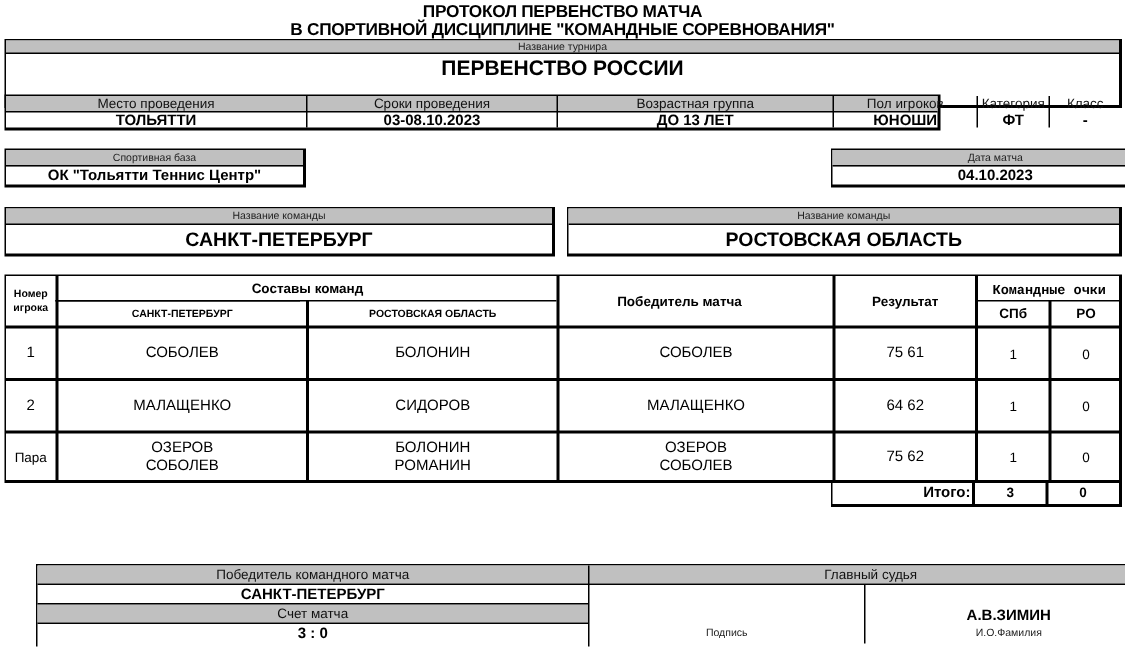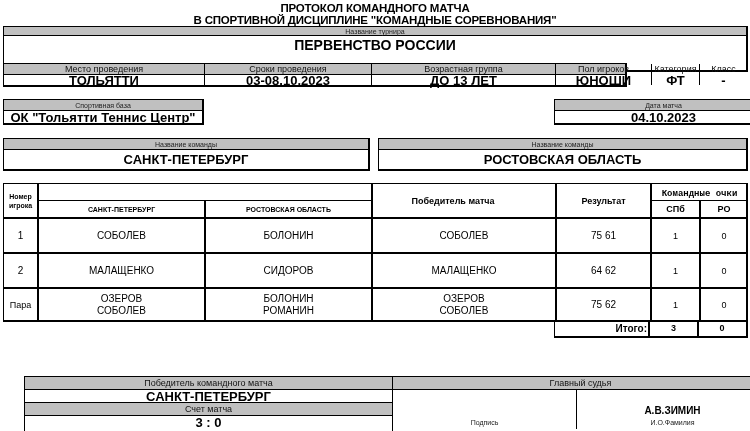--- a/index.html
+++ b/index.html
@@ -7,33 +7,33 @@
          font-family: "Liberation Sans", sans-serif; color: #000; }
   .abs { position: absolute; box-sizing: border-box; }
   .title { left: 0; width: 750px; text-align: center; font-weight: bold; font-size: 11.5px;
            letter-spacing: -0.2px; line-height: 12px; }
   .grey { background: #c0c0c0; }
   .box { border: 1px solid #000; border-right-width: 2px; border-bottom-width: 2px; }
   .cell { position: absolute; box-sizing: border-box; display: flex; align-items: center;
           justify-content: center; text-align: center; white-space: nowrap; }
   .lbl { font-size: 7px; color: #222; }
   .lbl9 { font-size: 9px; color: #111; }
-  .val { font-size: 13px; font-weight: bold; }
+  .val { font-size: 10px; font-weight: bold; }
   .big { font-size: 14px; font-weight: bold; }
   .vline { position: absolute; width: 1px; background: #000; }
   .hline { position: absolute; height: 1px; background: #000; }
   .thb { font-size: 9px; font-weight: bold; }
   .th7 { font-size: 7px; font-weight: bold; }
   .td { font-size: 10px; line-height: 12px; }
   .td9 { font-size: 9px; }
 </style>
 </head>
 <body>
 
-<div class="abs title" style="top:2px;">ПРОТОКОЛ КОМАНДНОГО МАТЧА</div>
+<div class="abs title" style="top:2px;">ПРОТОКОЛ ПЕРВЕНСТВО МАТЧА</div>
 <div class="abs title" style="top:14px;">В СПОРТИВНОЙ ДИСЦИПЛИНЕ "КОМАНДНЫЕ СОРЕВНОВАНИЯ"</div>
 
 <div class="abs box" style="left:3px; top:26px; width:745px; height:46px;">
   <div class="cell grey lbl" style="left:0; top:0; width:100%; height:9px; border-bottom:1px solid #000;">Название турнира</div>
   <div class="cell big" style="left:0; top:9px; width:100%; height:18px;">ПЕРВЕНСТВО РОССИИ</div>
 </div>
 
 <div class="abs box" style="left:3px; top:63px; width:624px; height:24px;">
   <div class="hline" style="left:0; top:10px; width:100%;"></div>
   <div class="abs grey" style="left:0; top:0; width:100%; height:10px;"></div>
@@ -95,20 +95,21 @@
   <div class="vline" style="left:200px; top:16px; height:121px; width:2px;"></div>
   <div class="vline" style="left:367px; top:0; height:100%; width:2px;"></div>
   <div class="vline" style="left:551px; top:0; height:100%; width:2px;"></div>
   <div class="vline" style="left:646px; top:0; height:100%; width:2px;"></div>
   <div class="vline" style="left:695px; top:16px; height:121px; width:2px;"></div>
 
   <div class="cell th7" style="left:0; top:0; width:33px; height:33px; flex-direction:column; line-height:9px;">
     <span>Номер</span>
     <span>игрока</span>
   </div>
+  <div class="cell thb" style="left:35px; top:0; width:332px; height:16px;">Составы команд</div>
   <div class="cell th7" style="left:35px; top:17px; width:165px; height:16px;">САНКТ-ПЕТЕРБУРГ</div>
   <div class="cell th7" style="left:202px; top:17px; width:165px; height:16px;">РОСТОВСКАЯ ОБЛАСТЬ</div>
   <div class="cell thb" style="left:358px; top:0; width:182px; height:33px;">Победитель матча</div>
   <div class="cell thb" style="left:553px; top:0; width:93px; height:33px;">Результат</div>
   <div class="cell thb" style="left:648px; top:2px; width:95px; height:16px;font-family:Liberation Mono, monospace;">Командные очки</div>
   <div class="cell thb" style="left:648px; top:17px; width:47px; height:16px;">СПб</div>
   <div class="cell thb" style="left:697px; top:17px; width:46px; height:16px;">РО</div>
 
   <div class="cell td" style="left:0; top:35px; width:33px; height:33px;">1</div>
   <div class="cell td" style="left:35px; top:35px; width:165px; height:33px;">СОБОЛЕВ</div>

